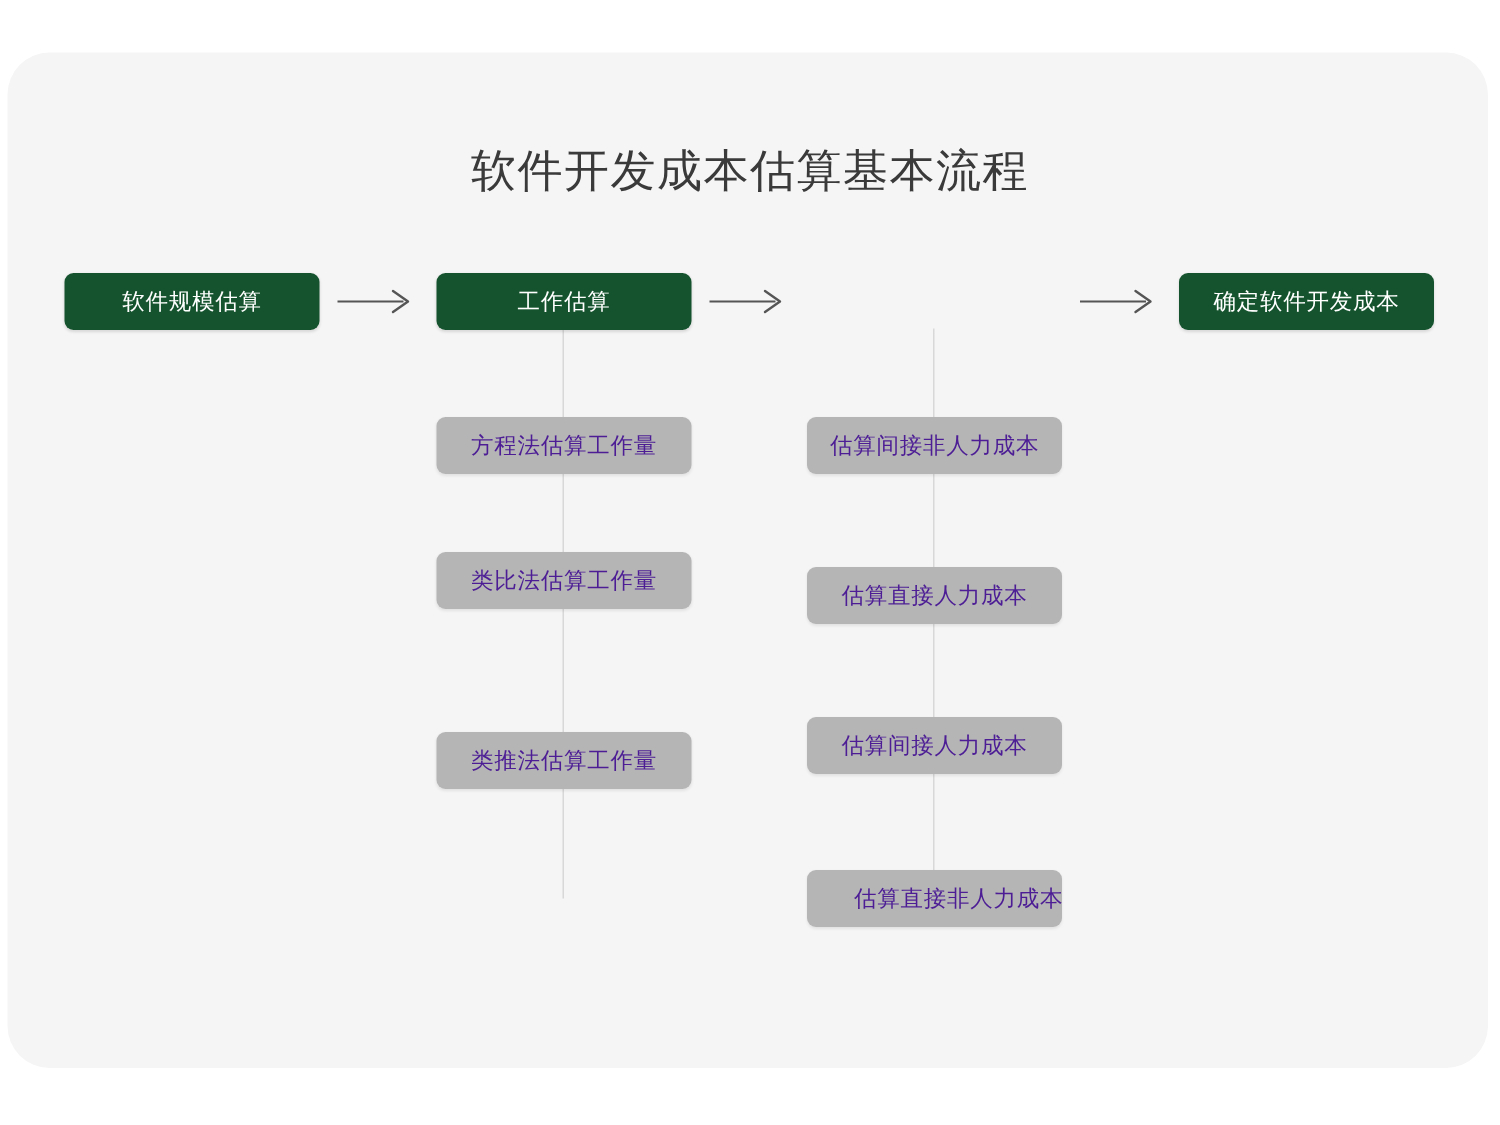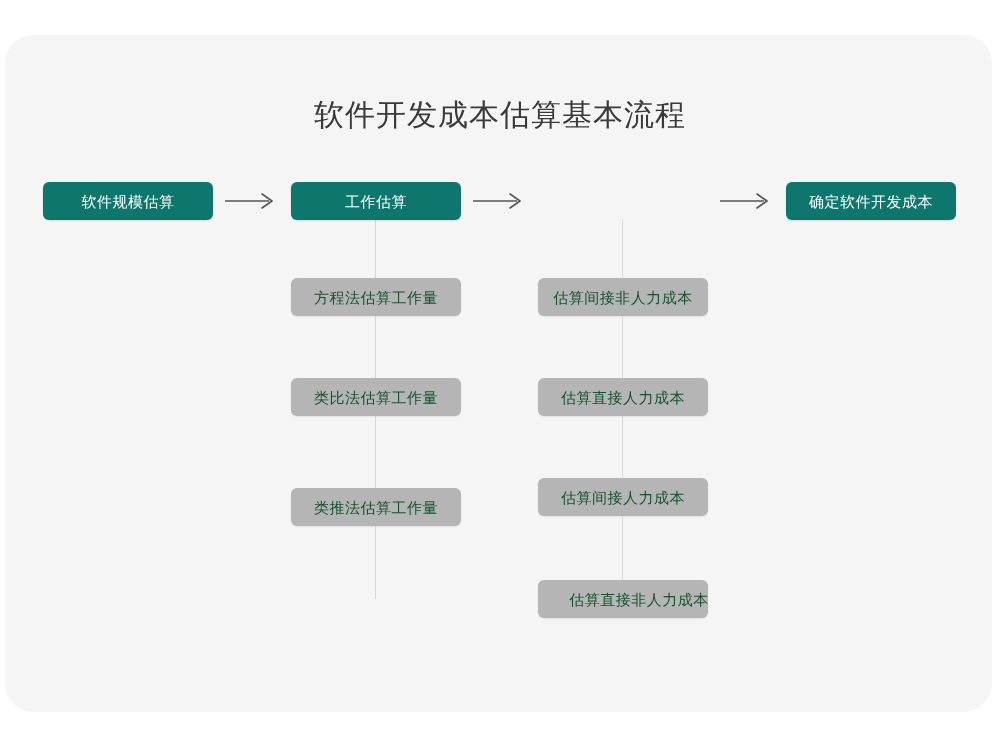--- a/index.html
+++ b/index.html
@@ -65,26 +65,26 @@
     align-items: center;
     justify-content: center;
     font-size: 15px;
     line-height: 1;
     letter-spacing: 0.5px;
     white-space: nowrap;
     color: #ffffff;
     user-select: none;
   }
   .node.primary {
-    background: #0f766e;
+    background: #14532d;
     box-shadow: 0 1px 2px rgba(0,0,0,0.12);
   }
   .node.secondary {
     background: #b5b5b5;
-    color: #14532d;
+    color: #4c1d95;
     box-shadow: 0 1px 2px rgba(0,0,0,0.08);
   }
   .node-label {
     pointer-events: none;
   }
 
   
   .arrow {
     position: absolute;
     width: 52px;
@@ -138,21 +138,21 @@
   </div>
 
   <div class="node primary" style="left:786px; top:182px;">
     <span class="node-label">确定软件开发成本</span>
   </div>
 
   <div class="node secondary" style="left:291px; top:278px;">
     <span class="node-label">方程法估算工作量</span>
   </div>
 
-  <div class="node secondary" style="left:291px; top:378px;">
+  <div class="node secondary" style="left:291px; top:368px;">
     <span class="node-label">类比法估算工作量</span>
   </div>
 
   <div class="node secondary" style="left:291px; top:478px;margin-top:10px;">
     <span class="node-label">类推法估算工作量</span>
   </div>
 
   <div class="node secondary" style="left:538px; top:278px;">
     <span class="node-label">估算间接非人力成本</span>
   </div>

